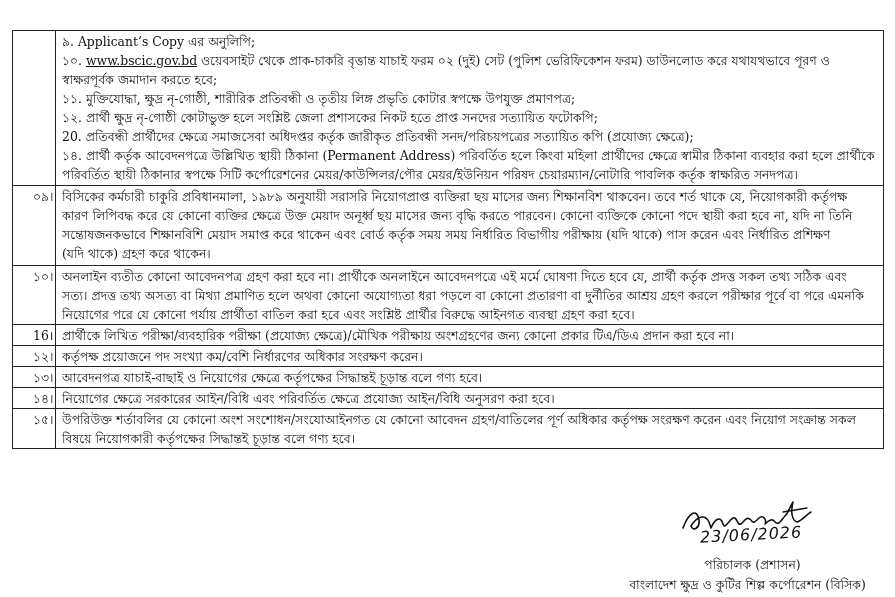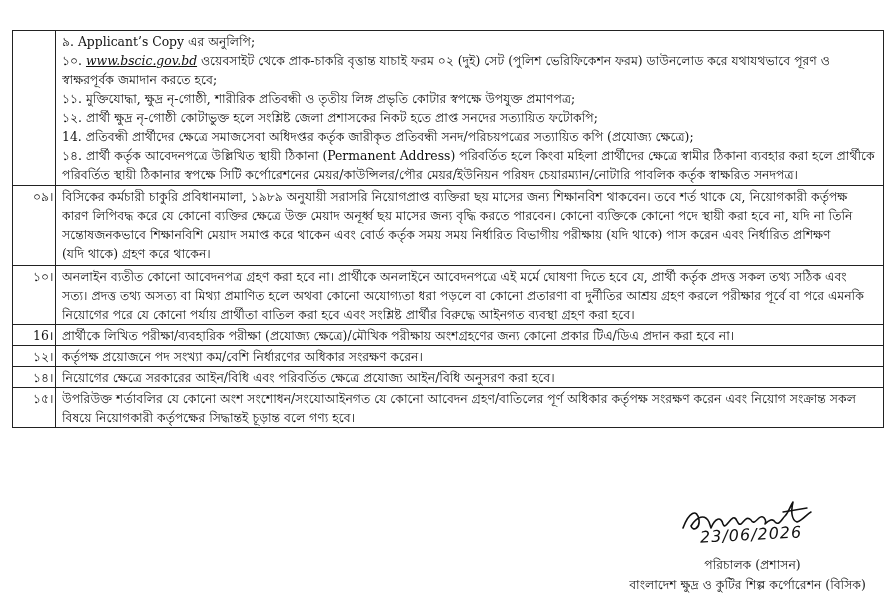--- a/index.html
+++ b/index.html
@@ -45,21 +45,20 @@
   table.terms td.body {
     text-align: justify;
   }
   .line {
     display: block;
     white-space: nowrap;
     overflow: hidden;
   }
   .link {
     text-decoration: underline;
-    font-style: italic;
   }
   .sig-block {
     position: absolute;
     left: 560px;
     top: 490px;
     width: 335px;
     height: 107px;
   }
   .signature {
     position: absolute;
@@ -103,21 +102,21 @@
     <tbody>
 
       <tr style="height:155px">
         <td class="num"></td>
         <td class="body">
           <span class="line"><span>৯. </span><span>Applicant’s Copy এর অনুলিপি;</span></span>
           <span class="line"><span>১০. </span><span class="link">www.bscic.gov.bd</span><span> ওয়েবসাইট থেকে প্রাক-চাকরি বৃত্তান্ত যাচাই ফরম ০২ (দুই) সেট (পুলিশ ভেরিফিকেশন ফরম) ডাউনলোড করে যথাযথভাবে পূরণ ও</span></span>
           <span class="line"><span>স্বাক্ষরপূর্বক জমাদান করতে হবে;</span></span>
           <span class="line"><span>১১. </span><span>মুক্তিযোদ্ধা, ক্ষুদ্র নৃ-গোষ্ঠী, শারীরিক প্রতিবন্ধী ও তৃতীয় লিঙ্গ প্রভৃতি কোটার স্বপক্ষে উপযুক্ত প্রমাণপত্র;</span></span>
           <span class="line"><span>১২. </span><span>প্রার্থী ক্ষুদ্র নৃ-গোষ্ঠী কোটাভুক্ত হলে সংশ্লিষ্ট জেলা প্রশাসকের নিকট হতে প্রাপ্ত সনদের সত্যায়িত ফটোকপি;</span></span>
-          <span class="line"><span>14. </span><span>প্রতিবন্ধী প্রার্থীদের ক্ষেত্রে সমাজসেবা অধিদপ্তর কর্তৃক জারীকৃত প্রতিবন্ধী সনদ/পরিচয়পত্রের সত্যায়িত কপি (প্রযোজ্য ক্ষেত্রে);</span></span>
+          <span class="line"><span>20. </span><span>প্রতিবন্ধী প্রার্থীদের ক্ষেত্রে সমাজসেবা অধিদপ্তর কর্তৃক জারীকৃত প্রতিবন্ধী সনদ/পরিচয়পত্রের সত্যায়িত কপি (প্রযোজ্য ক্ষেত্রে);</span></span>
           <span class="line"><span>১৪. </span><span>প্রার্থী কর্তৃক আবেদনপত্রে উল্লিখিত স্থায়ী ঠিকানা (Permanent Address) পরিবর্তিত হলে কিংবা মহিলা প্রার্থীদের ক্ষেত্রে স্বামীর ঠিকানা ব্যবহার করা হলে প্রার্থীকে</span></span>
           <span class="line"><span>পরিবর্তিত স্থায়ী ঠিকানার স্বপক্ষে সিটি কর্পোরেশনের মেয়র/কাউন্সিলর/পৌর মেয়র/ইউনিয়ন পরিষদ চেয়ারম্যান/নোটারি পাবলিক কর্তৃক স্বাক্ষরিত সনদপত্র।</span></span>
         </td>
       </tr>
 
       <tr style="height:80px">
         <td class="num">০৯।</td>
         <td class="body">
           <span class="line">বিসিকের কর্মচারী চাকুরি প্রবিধানমালা, ১৯৮৯ অনুযায়ী সরাসরি নিয়োগপ্রাপ্ত ব্যক্তিরা ছয় মাসের জন্য শিক্ষানবিশ থাকবেন। তবে শর্ত থাকে যে, নিয়োগকারী কর্তৃপক্ষ</span>
           <span class="line">কারণ লিপিবদ্ধ করে যে কোনো ব্যক্তির ক্ষেত্রে উক্ত মেয়াদ অনূর্ধ্ব ছয় মাসের জন্য বৃদ্ধি করতে পারবেন। কোনো ব্যক্তিকে কোনো পদে স্থায়ী করা হবে না, যদি না তিনি</span>
@@ -142,20 +141,26 @@
         </td>
       </tr>
 
       <tr style="height:19px">
         <td class="num">১২।</td>
         <td class="body">
           <span class="line">কর্তৃপক্ষ প্রয়োজনে পদ সংখ্যা কম/বেশি নির্ধারণের অধিকার সংরক্ষণ করেন।</span>
         </td>
       </tr>
 
+      <tr style="height:19px">
+        <td class="num">১৩।</td>
+        <td class="body">
+          <span class="line">আবেদনপত্র যাচাই-বাছাই ও নিয়োগের ক্ষেত্রে কর্তৃপক্ষের সিদ্ধান্তই চূড়ান্ত বলে গণ্য হবে।</span>
+        </td>
+      </tr>
 
       <tr style="height:20px">
         <td class="num">১৪।</td>
         <td class="body">
           <span class="line">নিয়োগের ক্ষেত্রে সরকারের আইন/বিধি এবং পরিবর্তিত ক্ষেত্রে প্রযোজ্য আইন/বিধি অনুসরণ করা হবে।</span>
         </td>
       </tr>
 
       <tr style="height:39px">
         <td class="num">১৫।</td>

